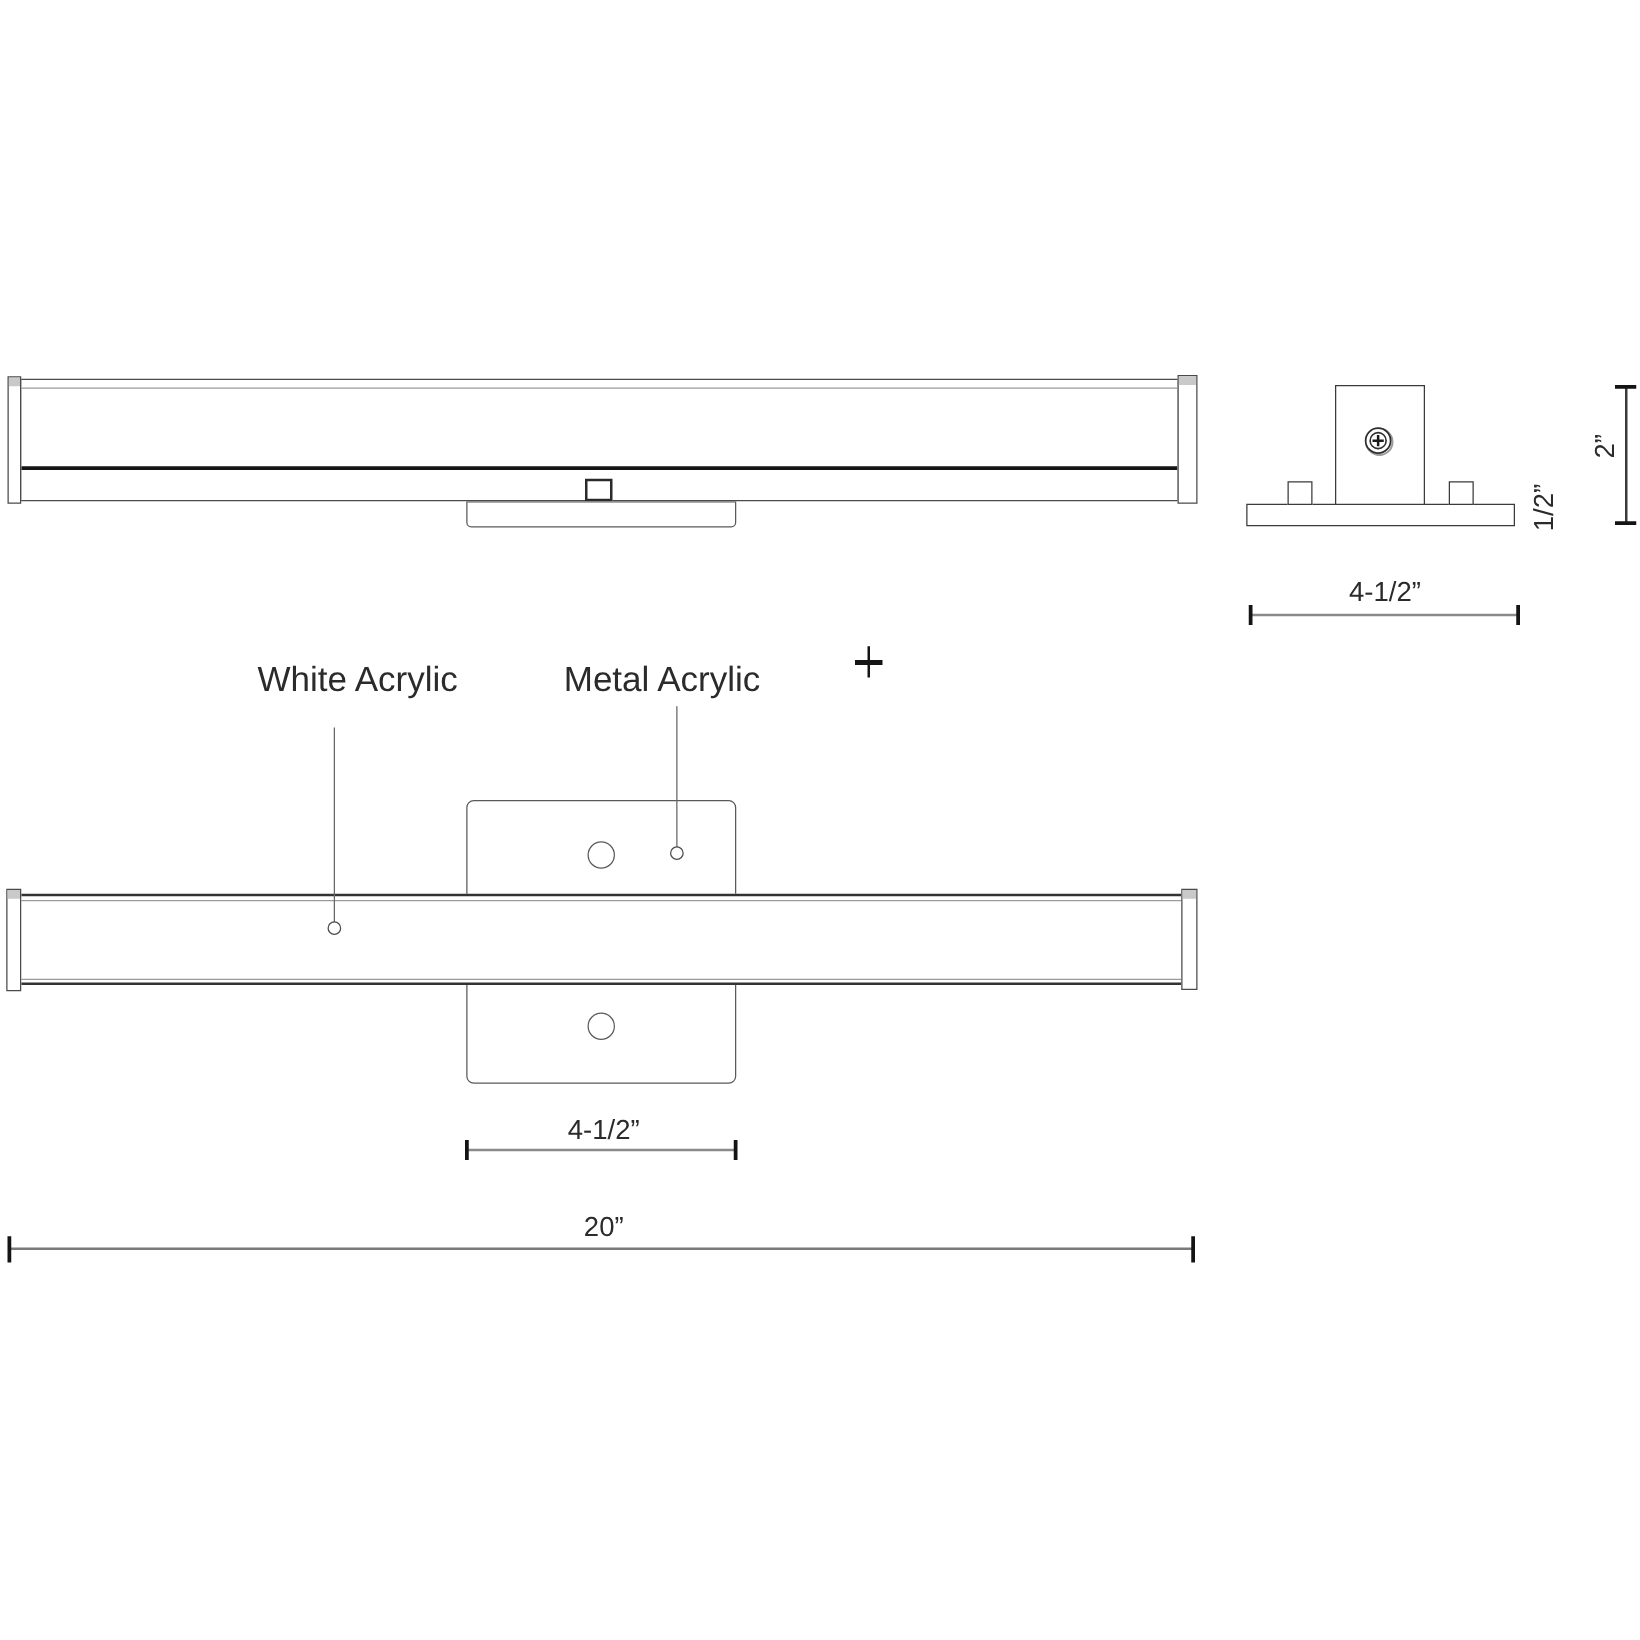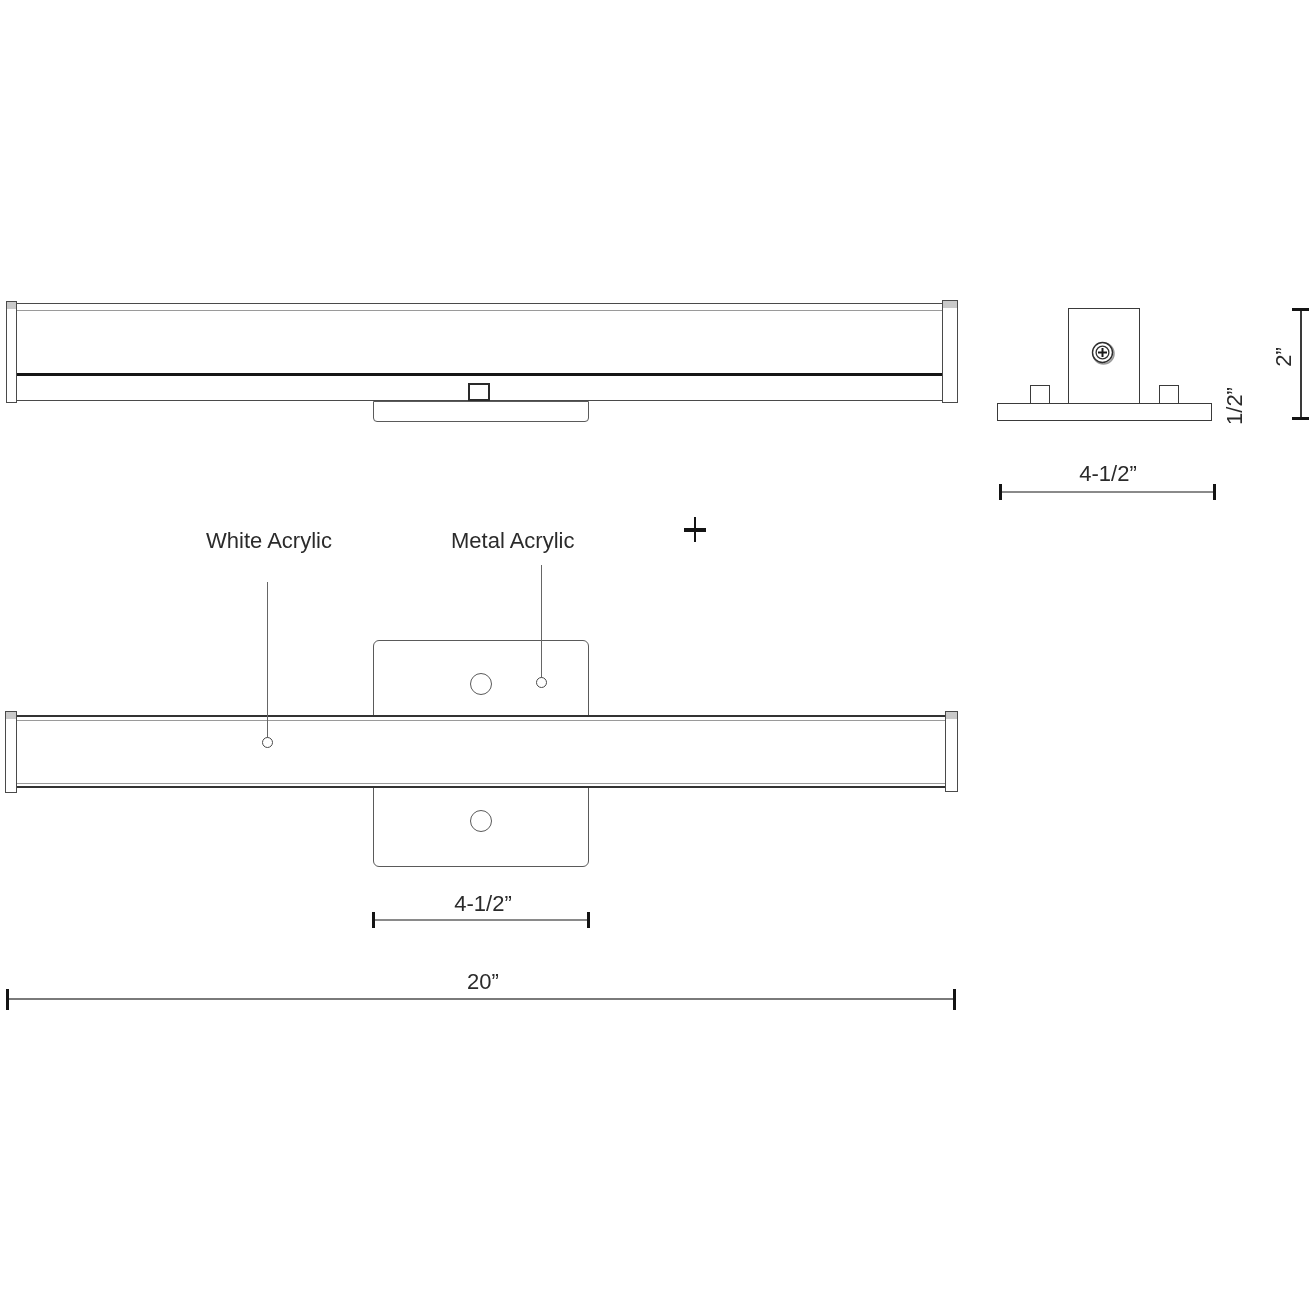--- a/index.html
+++ b/index.html
@@ -2,21 +2,21 @@
 <html><head>
 <meta charset="utf-8">
 <style>
   html,body{margin:0;padding:0;background:#ffffff;}
   body{width:1312px;height:1312px;position:relative;font-family:"Liberation Sans",sans-serif;color:#222;}
   .abs{position:absolute;}
   .rect{position:absolute;background:#fff;border:1px solid #4a4a4a;box-sizing:border-box;}
   .hline,.vline{position:absolute;background:#8a8a8a;}
   .tick{position:absolute;background:#141414;}
   .dimtext{position:absolute;font-size:22px;color:#2b2b2b;text-align:center;white-space:nowrap;}
-  .labeltext{position:absolute;font-size:22px;color:#2b2b2b;white-space:nowrap;}
+  .labeltext{position:absolute;font-size:28px;color:#2b2b2b;white-space:nowrap;}
   .rot{transform:rotate(-90deg);transform-origin:center center;display:flex;align-items:center;justify-content:center;}
   .capnotch{position:absolute;background:#c9c9c9;left:0;top:0;right:0;height:7px;}
   .holecircle{position:absolute;background:#fff;border:1px solid #5a5a5a;border-radius:50%;box-sizing:border-box;}
   .leadercircle{position:absolute;background:#fff;border:1px solid #4a4a4a;border-radius:50%;box-sizing:border-box;width:11px;height:11px;}
 </style>
 </head>
 <body>
 
 <div class="abs" style="left:0;top:0;width:1312px;height:450px;">
 

